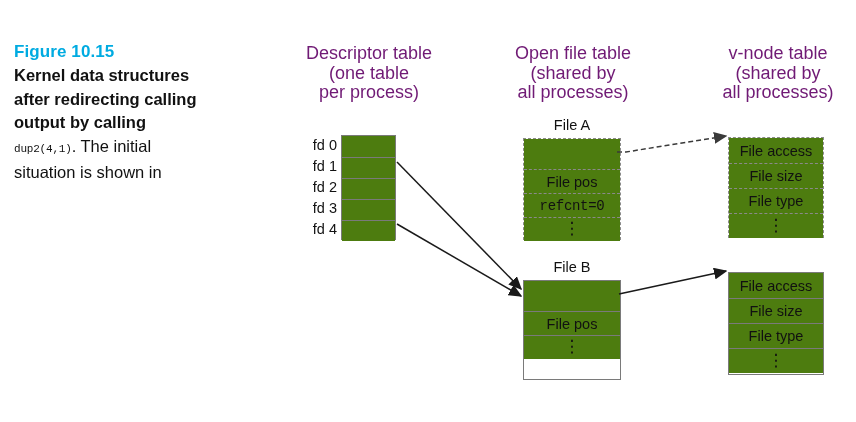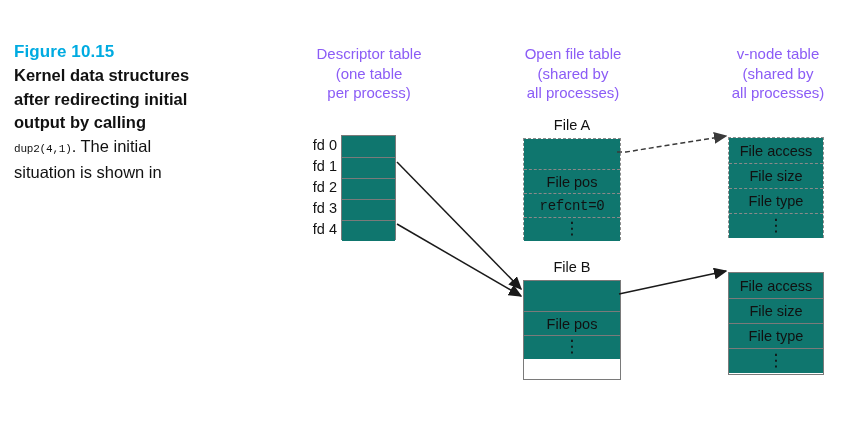--- a/index.html
+++ b/index.html
@@ -47,23 +47,23 @@
     font-weight: normal;
     font-size: 11px;
     letter-spacing: -0.2px;
   }
 
   
   .col-header {
     position: absolute;
     text-align: center;
     font-family: "Liberation Sans", sans-serif;
-    font-size: 15px;
+    font-size: 18px;
     line-height: 19.5px;
-    color: #8b5cf6;
+    color: #701a75;
     white-space: pre-line;
   }
   #hdr-descriptor { left: 296px; top: 44px; width: 146px; }
   #hdr-openfile   { left: 500px; top: 44px; width: 146px; }
   #hdr-vnode      { left: 705px; top: 44px; width: 146px; }
 
   
   .table-label {
     position: absolute;
     text-align: center;
@@ -88,21 +88,21 @@
     border: 1.6px dashed #8a8a8a;
   }
   .row {
     box-sizing: border-box;
     display: flex;
     align-items: center;
     justify-content: center;
     font-family: "Liberation Sans", sans-serif;
     font-size: 14.5px;
     color: #111111;
-    background: #0f766e;
+    background: #4d7c0f;
   }
   .box.solid > .row + .row { border-top: 1.5px solid #7a7a7a; }
   .box.dashed > .row + .row { border-top: 1.6px dashed #8a8a8a; }
   .row.mono {
     font-family: "Liberation Mono", "DejaVu Sans Mono", monospace;
     font-size: 14px;
     letter-spacing: -0.3px;
   }
   .row.dots {
     font-size: 17px;
@@ -172,21 +172,21 @@
 </style>
 </head>
 <body>
 
 <div id="page">
 
   <div id="caption">
     <div id="caption-title">Figure 10.15</div>
     <div id="caption-body">
       <span class="cap-bold">Kernel data structures</span><br>
-      <span class="cap-bold">after redirecting initial</span><br>
+      <span class="cap-bold">after redirecting calling</span><br>
       <span class="cap-bold">output by calling</span><br>
       <span class="cap-mono">dup2(4,1)</span><span>. The initial</span><br>
       <span>situation is shown in</span><br>
     </div>
   </div>
 
   <div class="col-header" id="hdr-descriptor">Descriptor table
 (one table
 per process)</div>
   <div class="col-header" id="hdr-openfile">Open file table

